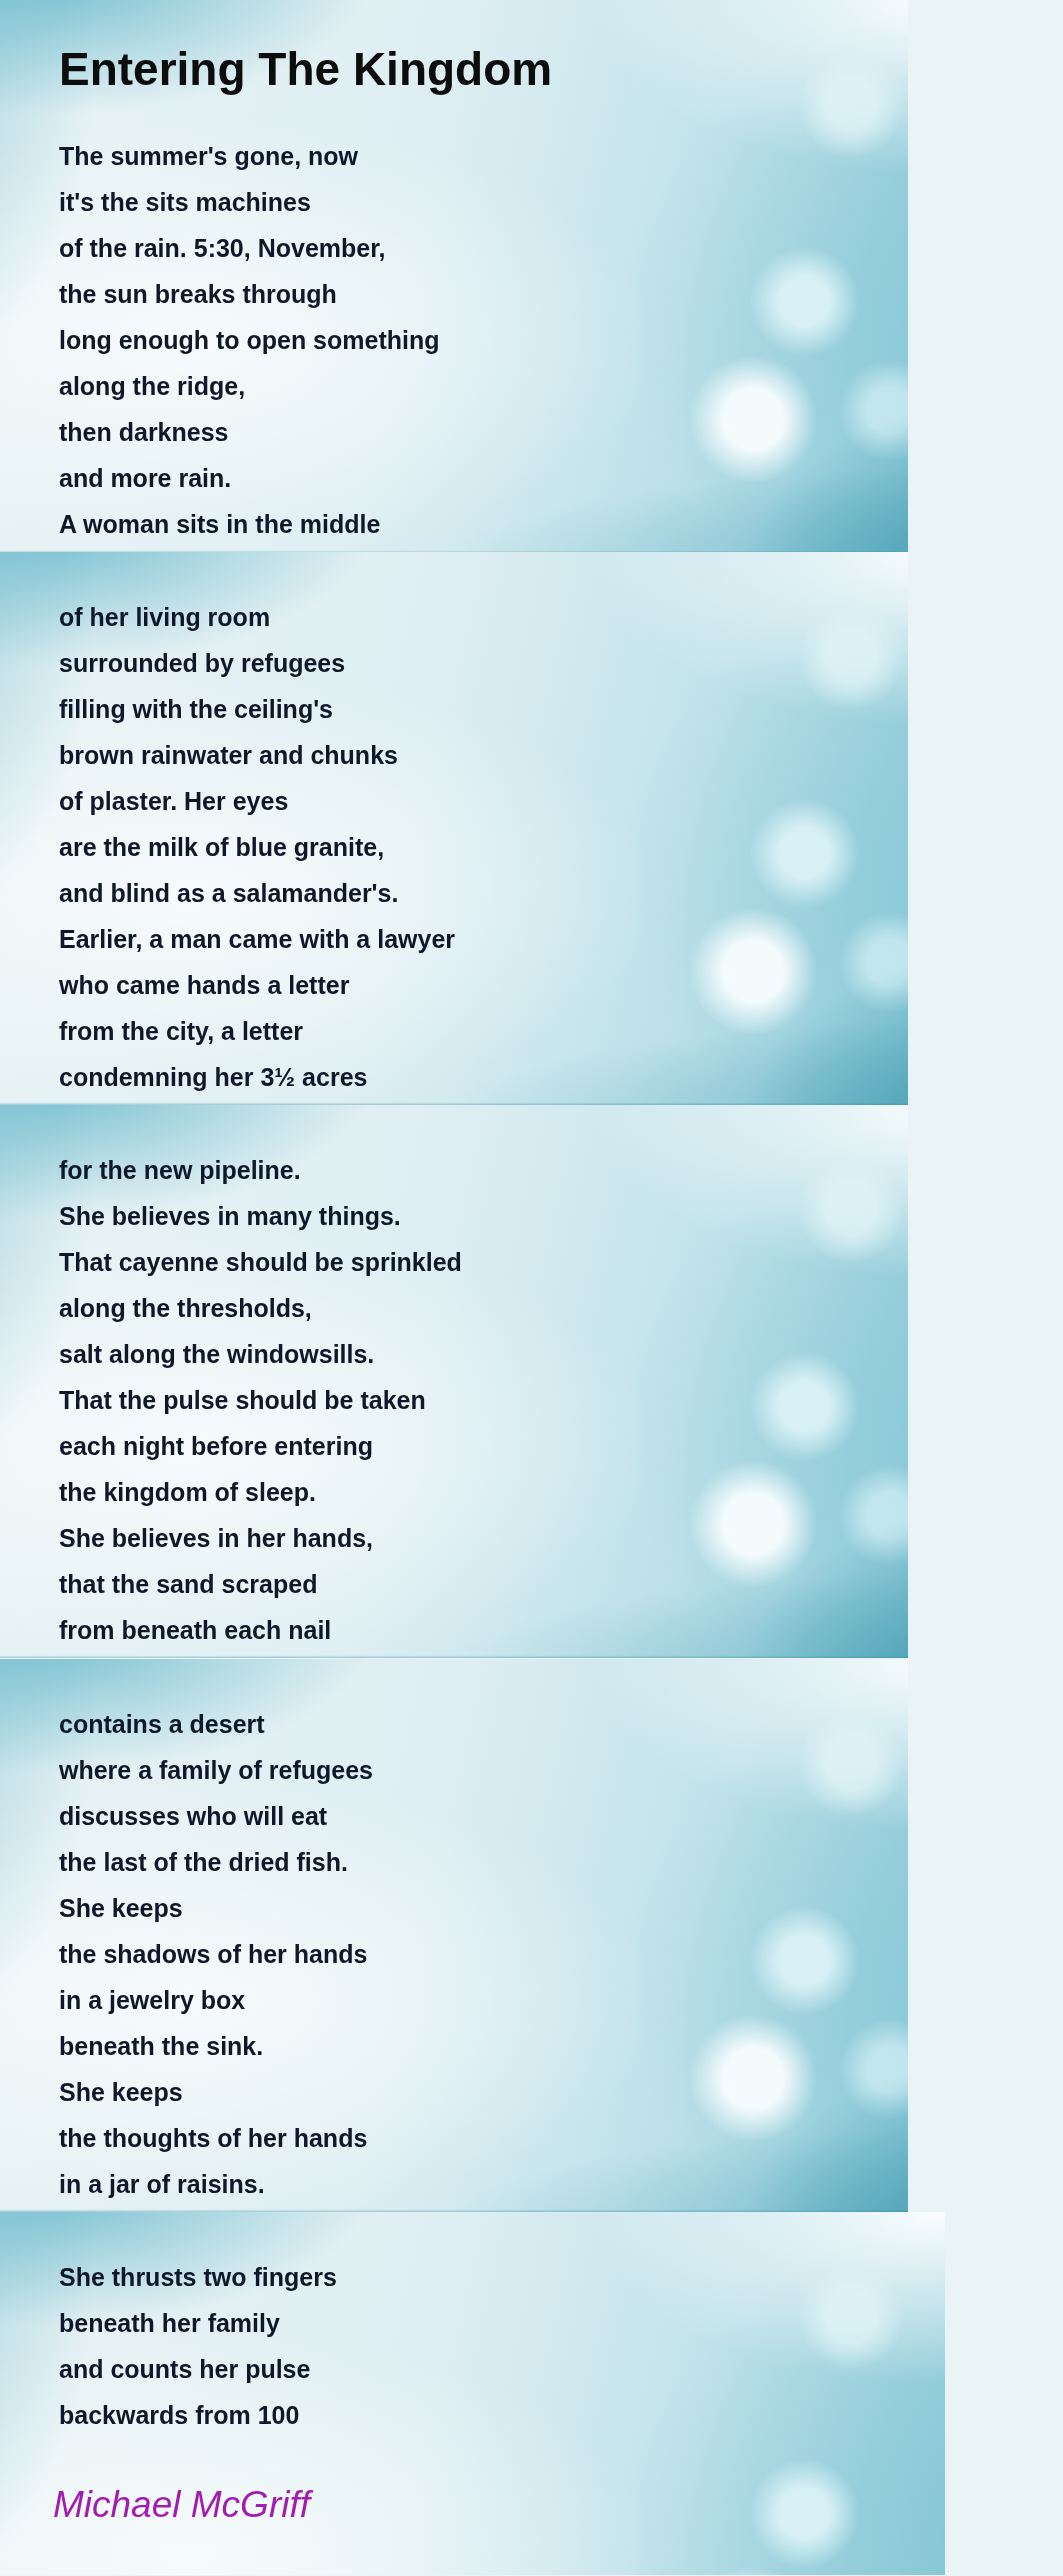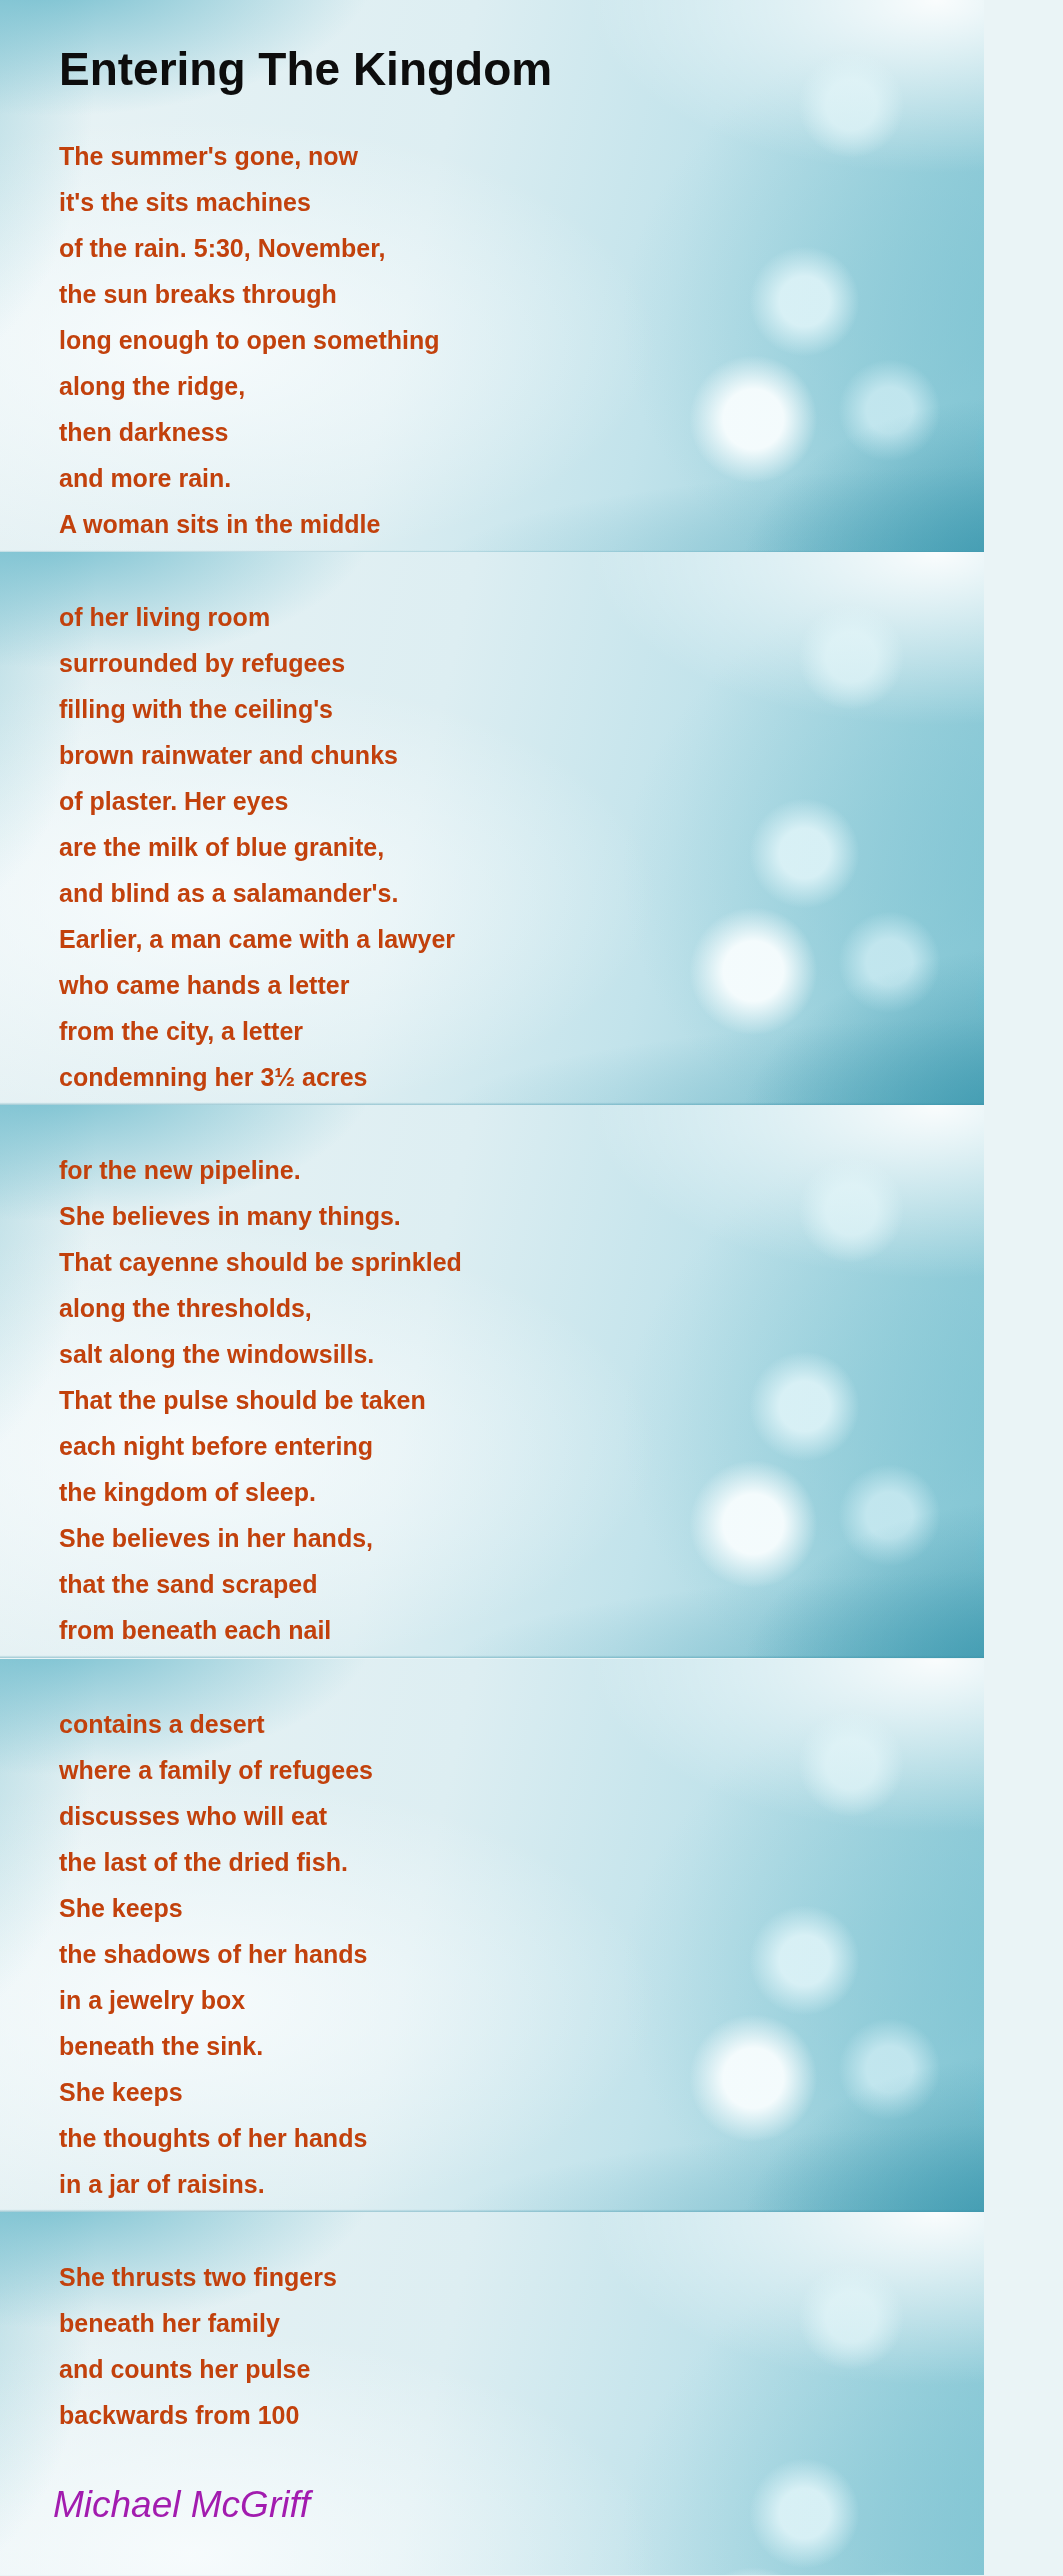--- a/index.html
+++ b/index.html
@@ -6,26 +6,26 @@
   body {
     width: 1064px;
     height: 2576px;
     font-family: "Liberation Sans", "DejaVu Sans", sans-serif;
     background: #eaf4f6;
     overflow: hidden;
   }
   .poem-page { width: 1064px; height: 2576px; position: relative; }
 
   
-  .tile { position: relative; overflow: hidden; width: 984px; }
+  .tile { position: relative; overflow: hidden; width: 908px; }
   .tile-1 { height: 552px; }
   .tile-2 { height: 553px; }
   .tile-3 { height: 554px; }
   .tile-4 { height: 553px; }
-  .tile-5 { height: 363px; }
+  .tile-5 { height: 363px; padding-left: 37px; }
   .tile::before {
     content: "";
     position: absolute; left: 0; top: 0;
     width: 1064px; height: 553px;
     background:
       
       linear-gradient(to bottom, rgba(0,0,0,0) calc(100% - 2.7px), rgba(52,140,163,0.40) 100%),
       
       radial-gradient(ellipse 443px 266px at 98% 104%, rgba(54,148,171,0.90) 0%, rgba(54,148,171,0) 68%),
       radial-gradient(ellipse 886px 142px at 100% 102%, rgba(70,160,182,0.55) 0%, rgba(70,160,182,0) 70%),
@@ -55,21 +55,21 @@
     margin: 0;
     font-size: 46px; line-height: 1; font-weight: 700;
     color: #0d0d0d;
   }
   .poem-lines { position: absolute; left: 59px; right: 26.6px; }
   .tile-1 .poem-lines { top: 133px; }
   .tile-2 .poem-lines, .tile-3 .poem-lines, .tile-4 .poem-lines, .tile-5 .poem-lines { top: 42px; }
   .poem-line {
     height: 46px; line-height: 46px;
     font-size: 25px; font-weight: 700;
-    color: #c2410c;
+    color: #0f172a;
     white-space: nowrap;
   }
   .poem-author {
     position: absolute; left: 53px; top: 271px;
     font-size: 37px; line-height: 44px;
     font-style: italic; font-weight: 400;
     color: #a21caf;
     white-space: nowrap;
     text-align: right;
   }

